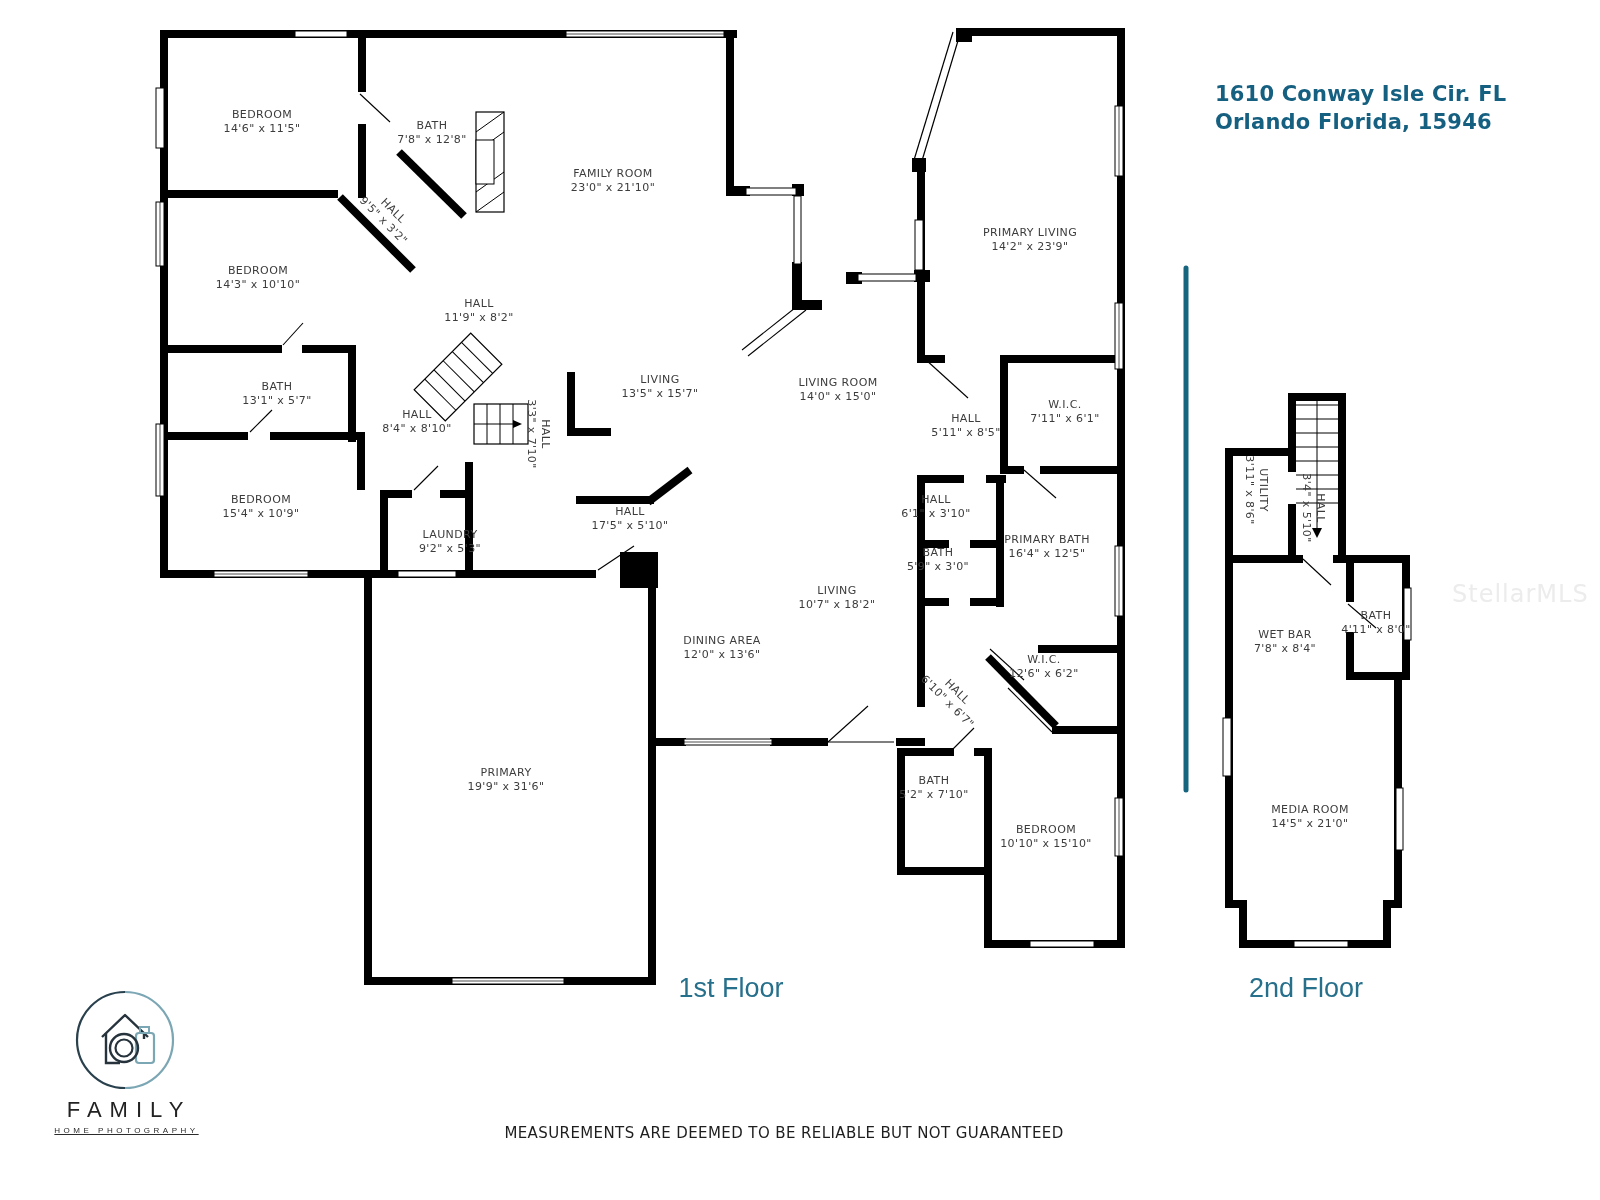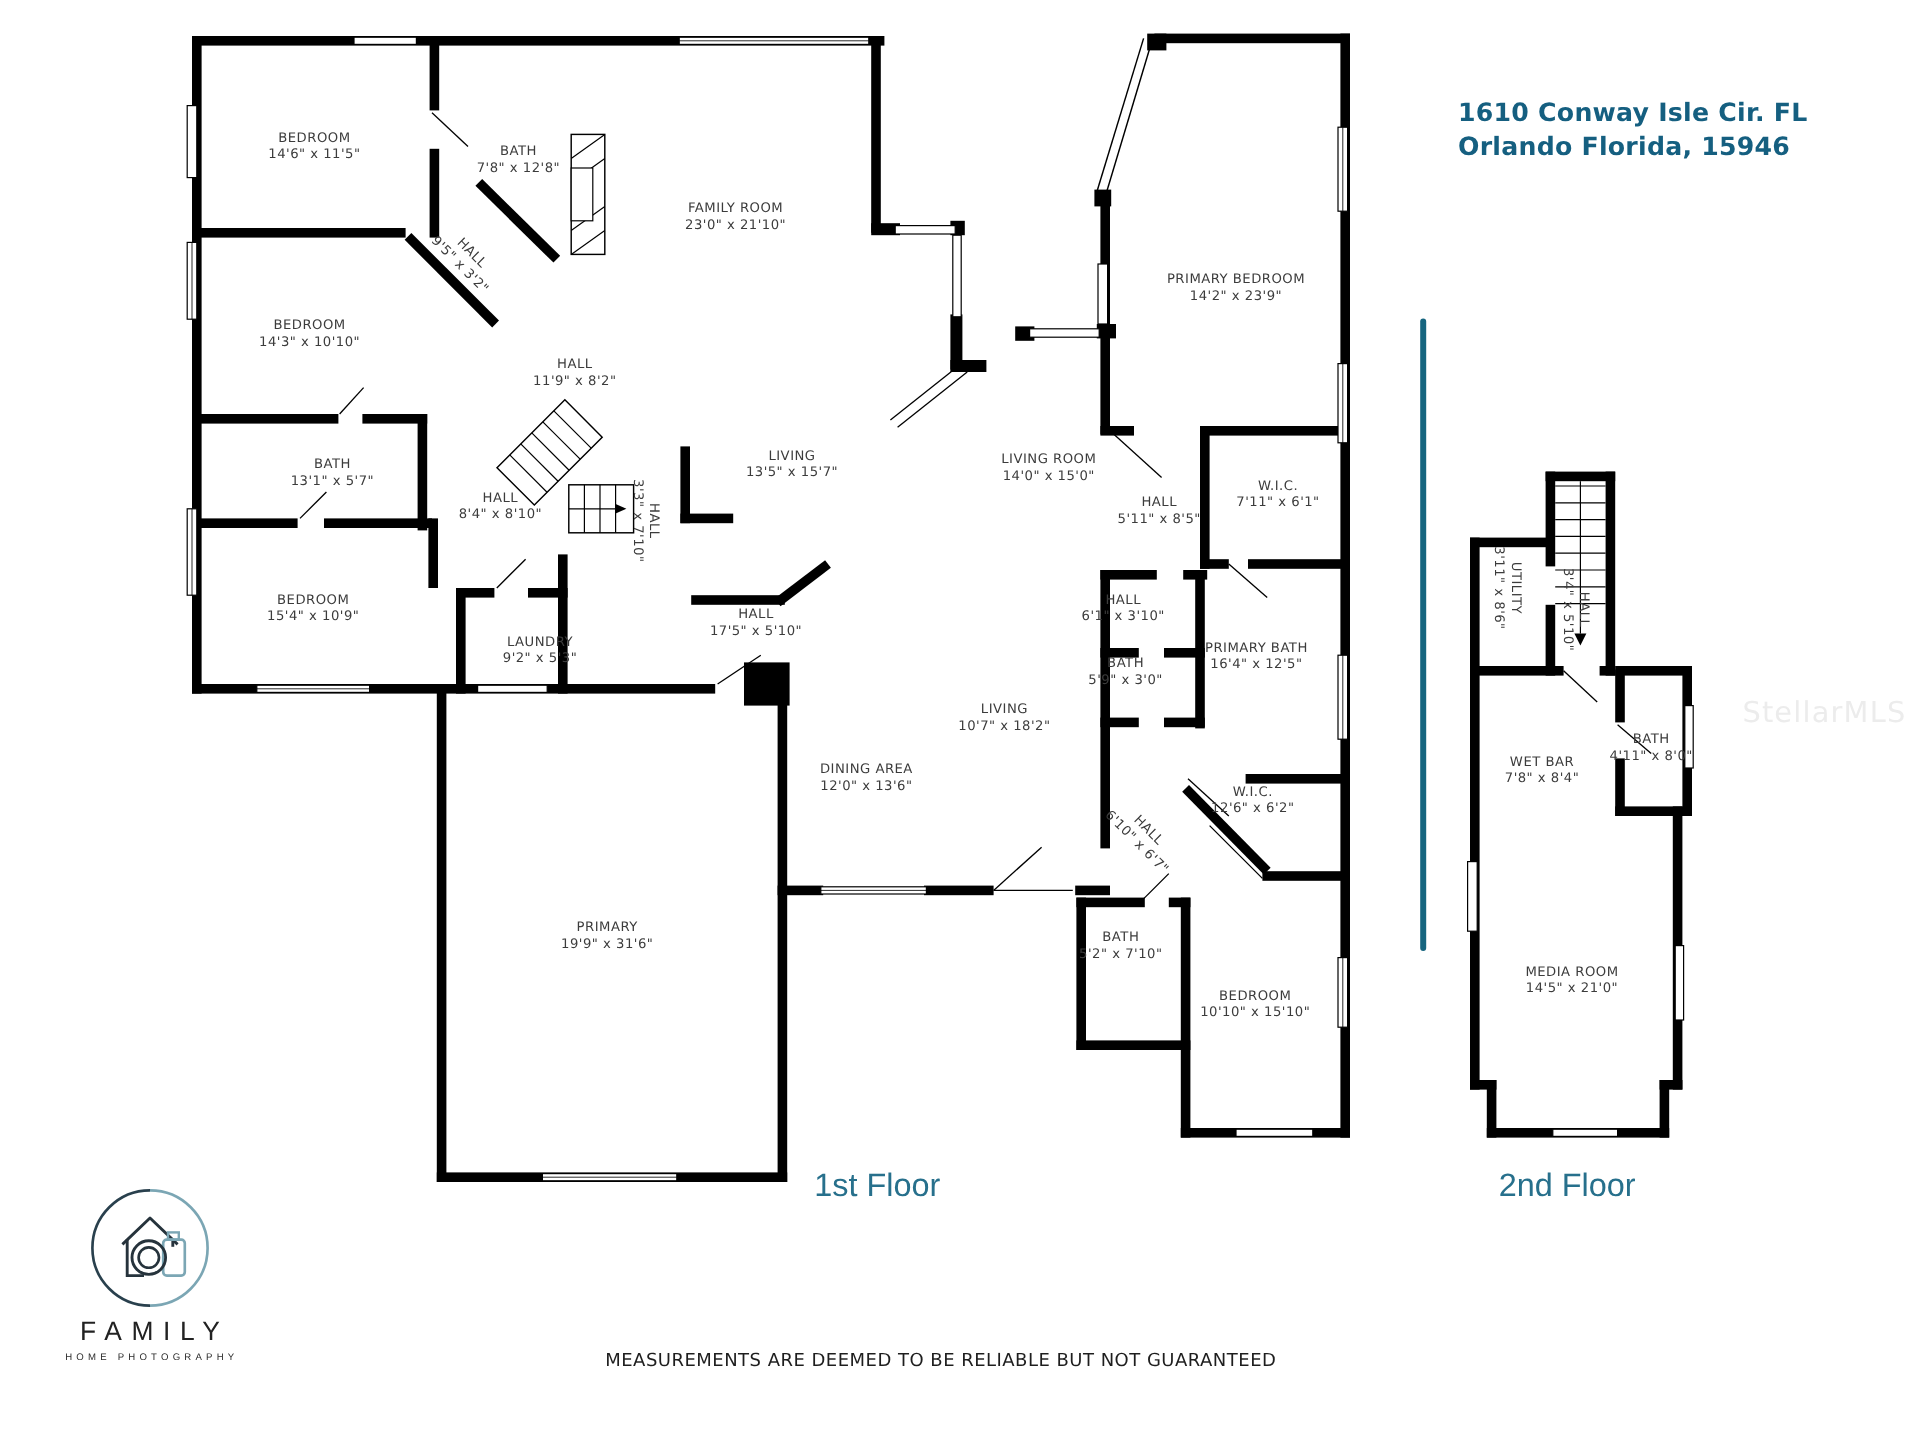--- a/index.html
+++ b/index.html
@@ -16,21 +16,21 @@
   .cap{position:absolute;transform:translateX(-50%);color:#27708c;
        font:27px/27px "Liberation Sans",sans-serif;}
   .disc{position:absolute;left:784px;top:1124px;transform:translateX(-50%);
         font:15px "DejaVu Sans",sans-serif;color:#1e1e1e;letter-spacing:.4px;white-space:nowrap;}
   .wm{position:absolute;left:1452px;top:580px;font:24px "DejaVu Sans",sans-serif;
       color:#ececec;letter-spacing:1px;}
   .logo{position:absolute;left:35px;top:985px;width:180px;text-align:center;}
   .logo-name{font:22px "Liberation Sans",sans-serif;color:#222;letter-spacing:8px;margin-top:2px;
              text-indent:8px;}
   .logo-tag{font:8px "Liberation Sans",sans-serif;color:#2b2b2b;letter-spacing:3.5px;margin-top:3px;
-            text-indent:3px;}
+            text-indent:3px;text-decoration:underline;}
 </style>
 </head>
 <body>
 
 <div class="canvas">
 
 <svg class="plan-svg" width="1600" height="1200" viewBox="0 0 1600 1200">
 
   <g fill="#000">
     <rect x="160" y="30" width="577" height="8"></rect>
@@ -269,26 +269,26 @@
     <span class="rd">8'4" x 8'10"</span>
   </div>
   <div class="rl r90" style="left:538px;top:434px">
     <span class="rn">HALL</span>
     <span class="rd">3'3" x 7'10"</span>
   </div>
   <div class="rl" style="left:660px;top:387px">
     <span class="rn">LIVING</span>
     <span class="rd">13'5" x 15'7"</span>
   </div>
-  <div class="rl" style="left:874px;top:390px">
+  <div class="rl" style="left:838px;top:390px">
     <span class="rn">LIVING ROOM</span>
     <span class="rd">14'0" x 15'0"</span>
   </div>
   <div class="rl" style="left:1030px;top:240px">
-    <span class="rn">PRIMARY BEDROOM</span>
+    <span class="rn">PRIMARY LIVING</span>
     <span class="rd">14'2" x 23'9"</span>
   </div>
   <div class="rl" style="left:966px;top:426px">
     <span class="rn">HALL</span>
     <span class="rd">5'11" x 8'5"</span>
   </div>
   <div class="rl" style="left:1065px;top:412px">
     <span class="rn">W.I.C.</span>
     <span class="rd">7'11" x 6'1"</span>
   </div>

